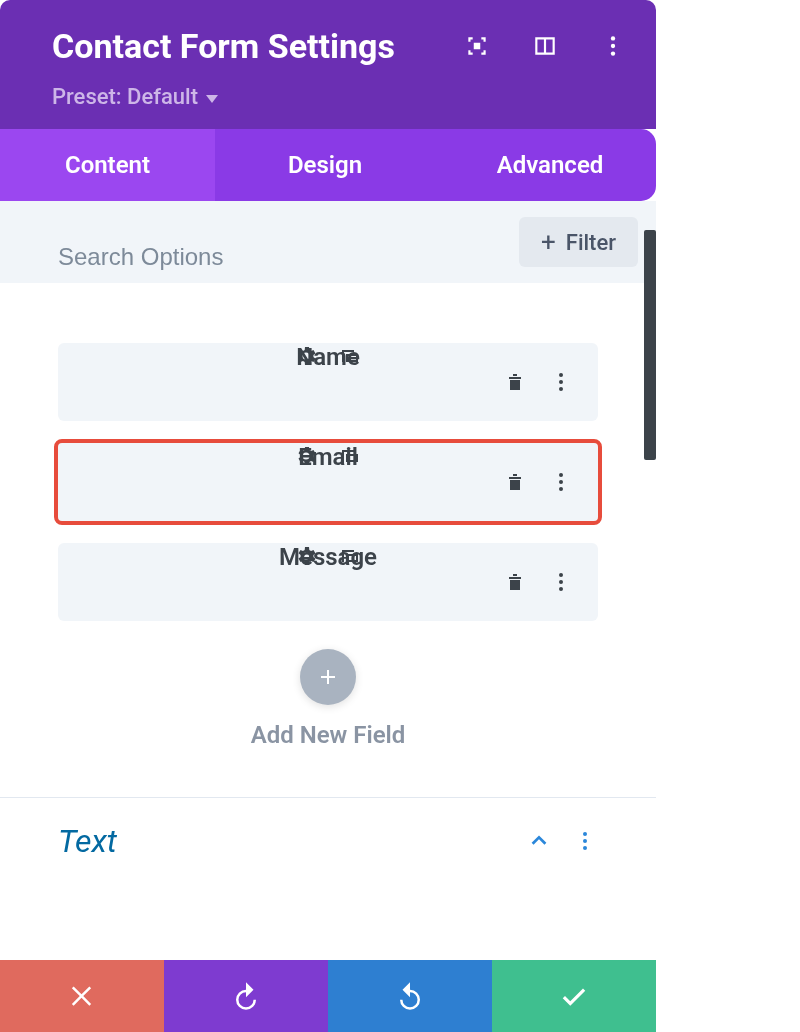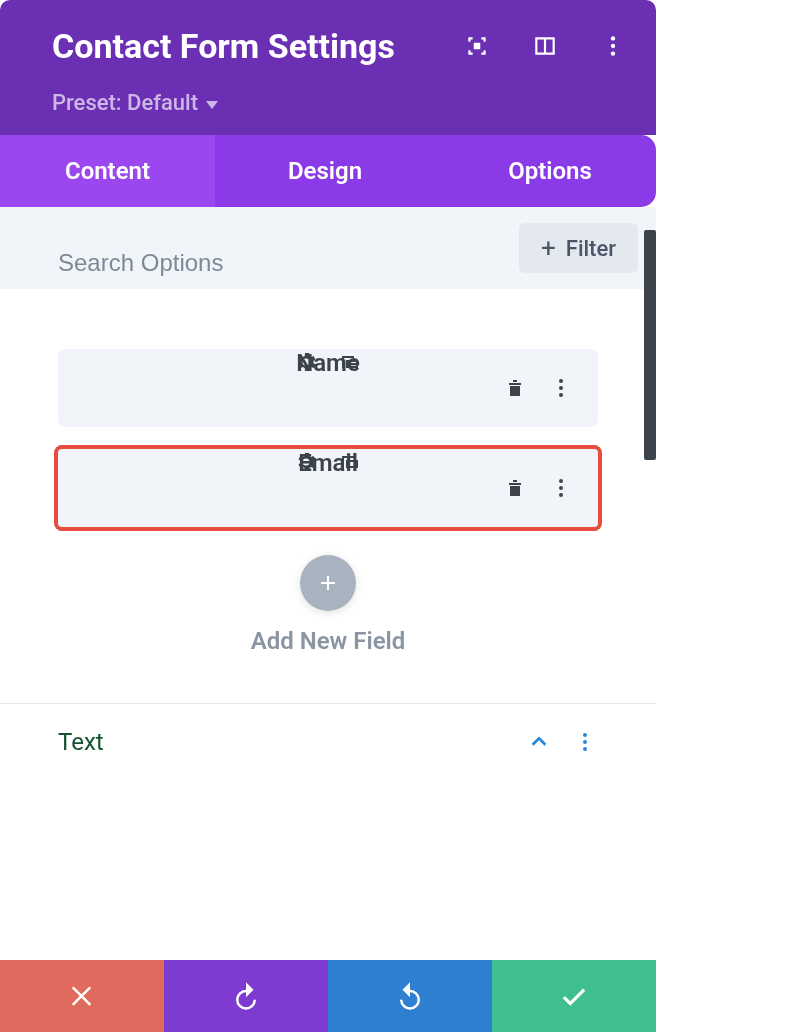--- a/index.html
+++ b/index.html
@@ -5,21 +5,21 @@
   * { box-sizing: border-box; margin: 0; padding: 0; }
   html, body { width: 800px; height: 1032px; font-family: -apple-system, BlinkMacSystemFont, "Segoe UI", Roboto, Helvetica, Arial, sans-serif; background: #fff; overflow: hidden; }
   .panel { width: 656px; height: 1032px; display: flex; flex-direction: column; border-radius: 10px 10px 0 0; overflow: hidden; position: relative; }
   
   .header { background: #6b2fb3; padding: 26px 30px 20px 52px; }
   .header-top { display: flex; align-items: center; justify-content: space-between; }
   .title { color: #fff; font-size: 34px; font-weight: 700; }
   .header-icons { display: flex; gap: 42px; align-items: center; }
   .hicon { width: 26px; height: 26px; display: flex; align-items: center; justify-content: center; cursor: pointer; }
   .hicon svg { width: 26px; height: 26px; fill: #fff; }
-  .preset-row { margin-top: 24px; display: flex; align-items: center; gap: 8px; cursor: pointer; }
+  .preset-row { margin-top: 18px; display: flex; align-items: center; gap: 8px; cursor: pointer; }
   .preset-row span { color: #cdb6e8; font-size: 22px; font-weight: 500; }
   .preset-caret { width: 0; height: 0; border-left: 6px solid transparent; border-right: 6px solid transparent; border-top: 8px solid #cdb6e8; margin-top: 4px; }
   
   .tabs { display: flex; background: #8a3ae6; border-radius: 15px; }
   .tab { flex: 0 0 auto; padding: 22px 0; color: #fff; font-size: 24px; font-weight: 600; text-align: center; cursor: pointer; }
   .tab.content { width: 215px; background: #9b47f0; }
   .tab.design  { width: 220px; }
   .tab.adv     { width: 230px; }
   
   .searchbar { background: #f1f5f9; display: flex; align-items: center; padding: 0 18px 0 58px; height: 82px; position: relative; }
@@ -40,21 +40,21 @@
   .row-label { position: absolute; left: 0; right: 0; text-align: center; font-size: 24px; font-weight: 600; color: #3c434a; pointer-events: none; }
   .row-right { margin-left: auto; display: flex; gap: 20px; align-items: center; }
   
   .add-wrap { text-align: center; margin-top: 28px; }
   .add-btn { width: 56px; height: 56px; background: #a9b3c0; border-radius: 50%; display: inline-flex; align-items: center; justify-content: center; cursor: pointer; box-shadow: 0 2px 8px rgba(0,0,0,0.12); }
   .add-btn svg { width: 24px; height: 24px; fill: #fff; }
   .add-label { margin-top: 16px; font-size: 24px; font-weight: 600; color: #8a94a3; }
   
   .section-sep { height: 1px; background: #e2e8f0; margin: 48px -58px 0 -58px; }
   .text-section { display: flex; align-items: center; justify-content: space-between; padding: 24px 0 0 0; }
-  .text-label { color: #14532d; font-size: 24px; font-weight: 400; }
+  .text-label { color: #0369a1; font-size: 32px; font-weight: 400; font-style: italic; }
   .text-right { display: flex; gap: 22px; align-items: center; }
   .chev { width: 22px; height: 22px; }
   .chev svg { width: 22px; height: 22px; stroke: #2b87da; stroke-width: 3; fill: none; }
   
   .footer { display: flex; height: 72px; position: absolute; bottom: 0; left: 0; right: 0; }
   .fbtn { flex: 1; display: flex; align-items: center; justify-content: center; cursor: pointer; }
   .fbtn svg { width: 30px; height: 30px; fill: #fff; }
   .fbtn.cancel { background: #e06a5e; }
   .fbtn.undo   { background: #7e3bd0; }
   .fbtn.redo   { background: #2e7fd1; }
@@ -90,21 +90,21 @@
     </div>
     <div class="preset-row">
       <span>Preset: Default</span>
       <div class="preset-caret"></div>
     </div>
   </div>
 
   <div class="tabs">
     <div class="tab content">Content</div>
     <div class="tab design">Design</div>
-    <div class="tab adv">Options</div>
+    <div class="tab adv">Advanced</div>
   </div>
 
   <div class="searchbar">
     <input type="text" placeholder="Search Options" style="">
     <div class="filter-btn">
       <span class="plus">+</span>
       <span class="flabel">Filter</span>
     </div>
   </div>
 
@@ -165,20 +165,49 @@
         <div class="ricon">
           <svg viewBox="0 0 24 24">
               <circle cx="12" cy="5" r="2"></circle>
               <circle cx="12" cy="12" r="2"></circle>
               <circle cx="12" cy="19" r="2"></circle>
             </svg>
         </div>
       </div>
     </div>
 
+    <div class="field-row">
+      <div class="row-left">
+        <div class="ricon">
+          <svg viewBox="0 0 24 24">
+              <path d="M19.4 13a7.5 7.5 0 000-2l2.1-1.6-2-3.4-2.5 1a7.6 7.6 0 00-1.7-1L15 3h-4l-.3 2.9a7.6 7.6 0 00-1.7 1l-2.5-1-2 3.4L6.6 11a7.5 7.5 0 000 2l-2.1 1.6 2 3.4 2.5-1a7.6 7.6 0 001.7 1L11 21h4l.3-2.9a7.6 7.6 0 001.7-1l2.5 1 2-3.4zM12 15.5A3.5 3.5 0 1115.5 12 3.5 3.5 0 0112 15.5z"></path>
+            </svg>
+        </div>
+        <div class="ricon">
+          <svg viewBox="0 0 24 24">
+              <path d="M4 6h12v2H6v10H4V6zm4 4h12v8H8v-8zm2 2v4h8v-4h-8z"></path>
+            </svg>
+        </div>
+      </div>
+      <div class="row-label">Message</div>
+      <div class="row-right">
+        <div class="ricon">
+          <svg viewBox="0 0 24 24">
+              <path d="M6 7h12v2H6V7zm1 3h10v10H7V10zm3-6h4v2h-4V4z"></path>
+            </svg>
+        </div>
+        <div class="ricon">
+          <svg viewBox="0 0 24 24">
+              <circle cx="12" cy="5" r="2"></circle>
+              <circle cx="12" cy="12" r="2"></circle>
+              <circle cx="12" cy="19" r="2"></circle>
+            </svg>
+        </div>
+      </div>
+    </div>
 
     <div class="add-wrap">
       <div class="add-btn">
         <svg viewBox="0 0 24 24">
             <path d="M11 5h2v6h6v2h-6v6h-2v-6H5v-2h6z"></path>
           </svg>
       </div>
       <div class="add-label">Add New Field</div>
     </div>
 

